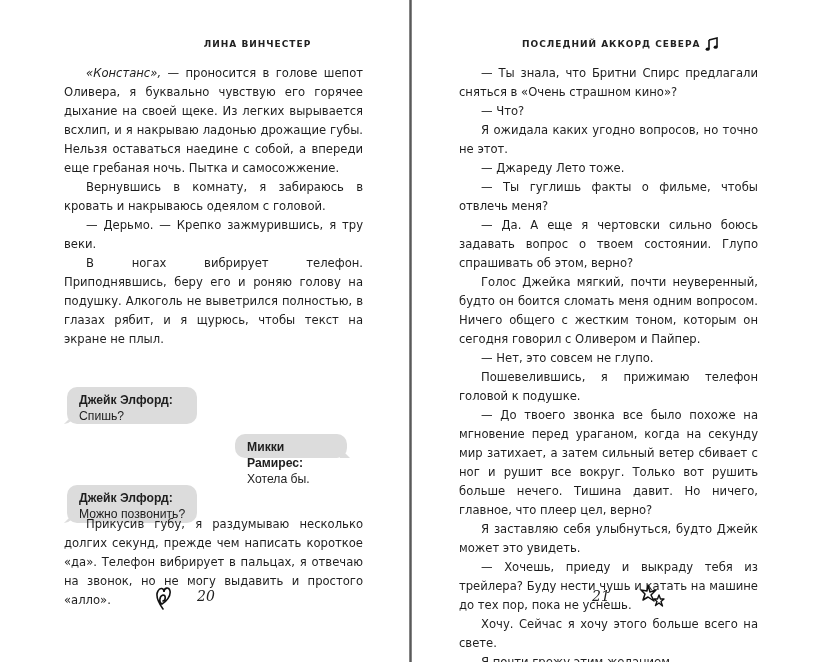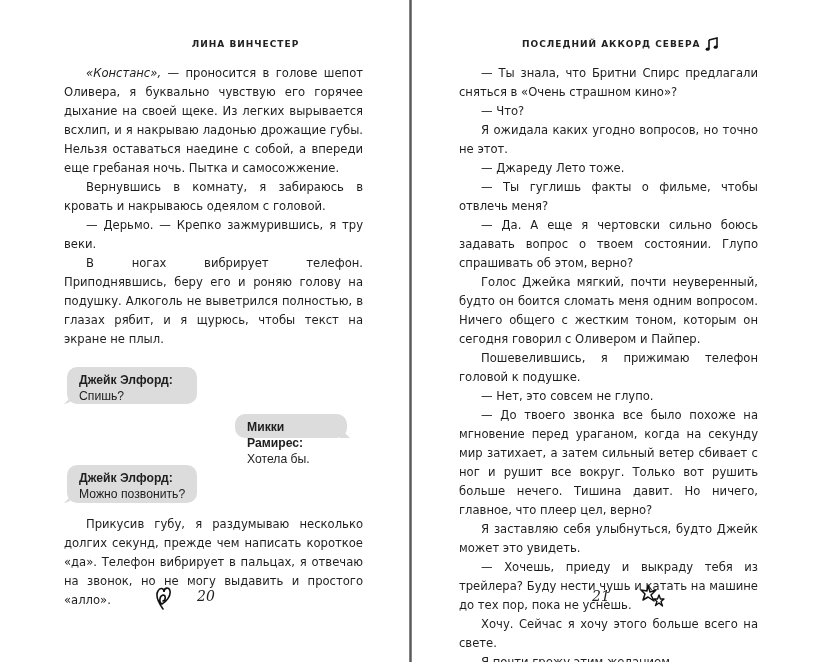--- a/index.html
+++ b/index.html
@@ -11,34 +11,34 @@
     .page.left { left: 0; width: 409px; }
     .page.right { left: 412px; width: 408px; }
     .spine {
       position: absolute; left: 409px; top: 0; width: 3px; height: 662px;
       background: linear-gradient(to right, #9a9a9a, #5a5a5a, #9a9a9a);
     }
     .running-head {
       position: absolute; top: 39px; font-size: 9px; font-weight: bold; letter-spacing: 1px;
       text-transform: uppercase; color: #222;
     }
-    .left .running-head { left: 0; width: 409px; text-align: center; padding-left: 41px; }
+    .left .running-head { left: 12px; width: 409px; text-align: center; padding-left: 41px; }
     .right .running-head { left: 110px; }
     .note-icon { position: absolute; left: 292px; top: 36px; width: 16px; height: 16px; }
     .col {
       position: absolute; font-size: 11.6px; line-height: 19px; text-align: justify;
     }
     .left .col { left: 64px; width: 299px; }
     .right .col { left: 47px; width: 299px; }
     .col p { margin: 0; text-indent: 22px; }
     .it { font-style: italic; }
     .bubble {
       position: absolute; background: #dcdcdc; border-radius: 10px;
       font-family: "Liberation Sans", sans-serif; font-size: 12.2px; line-height: 16px; color: #1e1e1e;
-      padding: 5px 10px 5px 12px; box-sizing: border-box;
+      padding: 5px 10px 5px 12px; box-sizing: border-box; margin-top: 20px;
     }
     .bubble .sender { font-weight: bold; }
     .bubble.in::before {
       content: ""; position: absolute; left: -3px; bottom: 0; width: 10px; height: 10px;
       background: #dcdcdc; border-bottom-right-radius: 10px;
       clip-path: polygon(0 100%, 100% 0, 100% 100%);
     }
     .bubble.out::before {
       content: ""; position: absolute; right: -3px; bottom: 0; width: 10px; height: 10px;
       background: #dcdcdc;
@@ -100,22 +100,22 @@
   </svg>
 
   <div class="col" style="top:64px;">
     <p>— Ты знала, что Бритни Спирс предлагали сняться в «Очень страшном кино»?</p>
     <p>— Что?</p>
     <p>Я ожидала каких угодно вопросов, но точно не этот.</p>
     <p>— Джареду Лето тоже.</p>
     <p>— Ты гуглишь факты о фильме, чтобы отвлечь меня?</p>
     <p>— Да. А еще я чертовски сильно боюсь задавать вопрос о твоем состоянии. Глупо спрашивать об этом, верно?</p>
     <p>Голос Джейка мягкий, почти неуверенный, будто он боится сломать меня одним вопросом. Ничего общего с жестким тоном, которым он сегодня говорил с Оливером и Пайпер.</p>
+    <p>— Нет, это совсем не глупо.</p>
     <p>Пошевелившись, я прижимаю телефон головой к подушке.</p>
-    <p>— Нет, это совсем не глупо.</p>
     <p>— До твоего звонка все было похоже на мгновение перед ураганом, когда на секунду мир затихает, а затем сильный ветер сбивает с ног и рушит все вокруг. Только вот рушить больше нечего. Тишина давит. Но ничего, главное, что плеер цел, верно?</p>
     <p>Я заставляю себя улыбнуться, будто Джейк может это увидеть.</p>
     <p>— Хочешь, приеду и выкраду тебя из трейлера? Буду нести чушь и катать на машине до тех пор, пока не уснешь.</p>
     <p>Хочу. Сейчас я хочу этого больше всего на свете.</p>
     <p>Я почти грежу этим желанием.</p>
   </div>
 
   <div class="page-num" style="left:180px;">21</div>
   <svg class="deco" style="left:228px; top:584px;" width="26" height="24" viewBox="0 0 26 24">
     <path d="M8 1 L10 8 L16 6 L11 11 L14 17 L8 13 L3 16 L5 10 L1 6 L7 7 Z" fill="none" stroke="#111" stroke-width="1.5" stroke-linejoin="round"></path>

